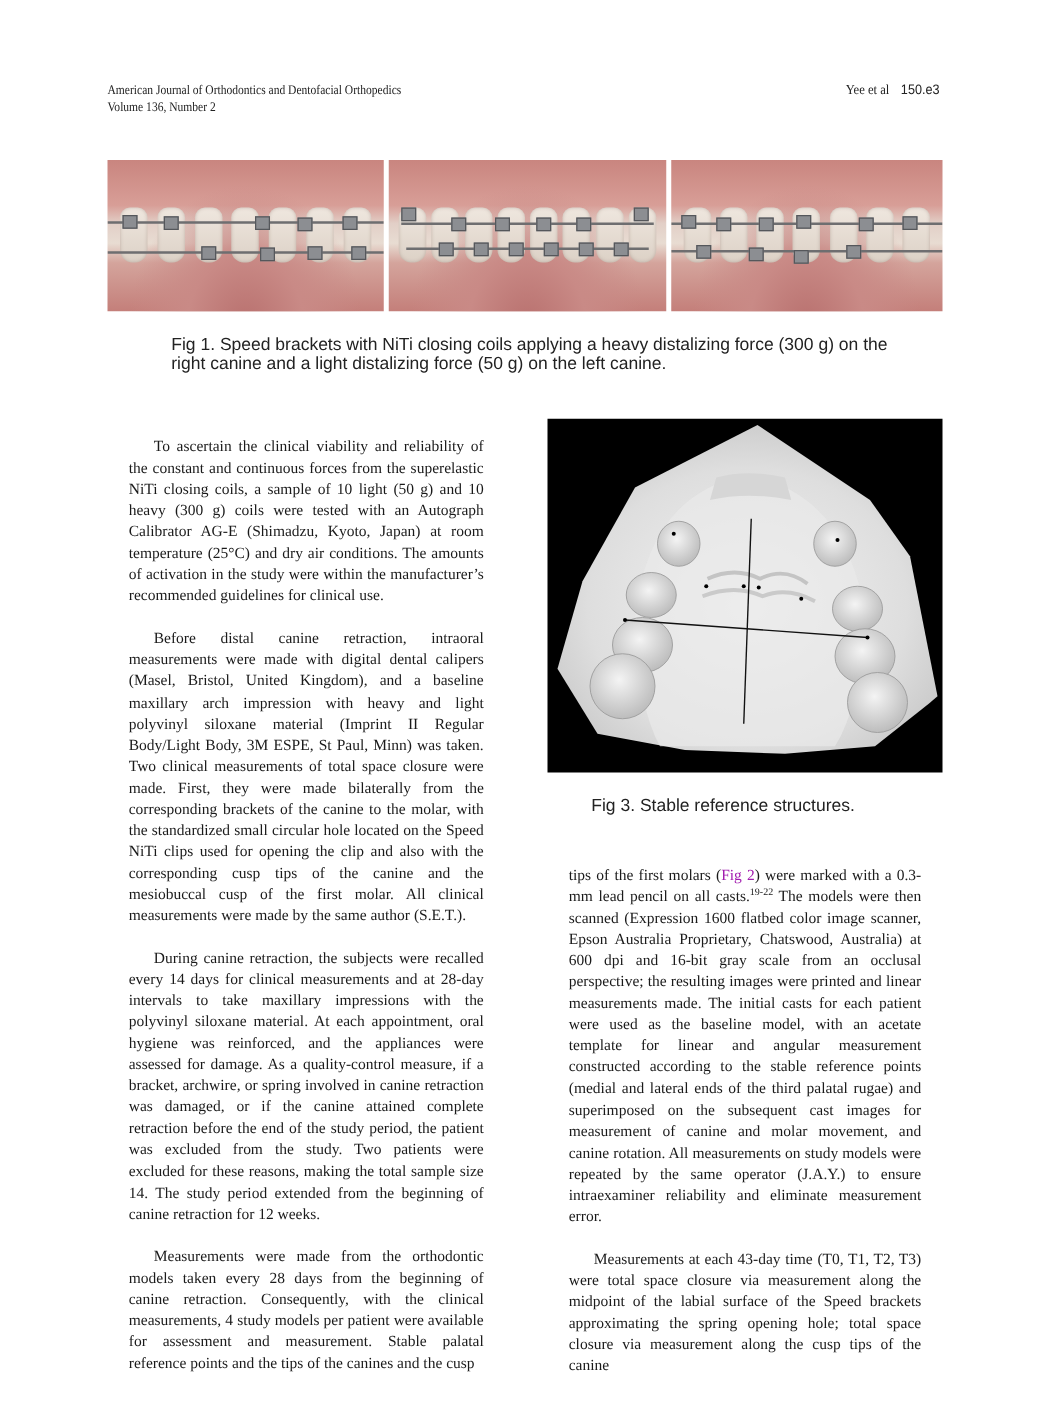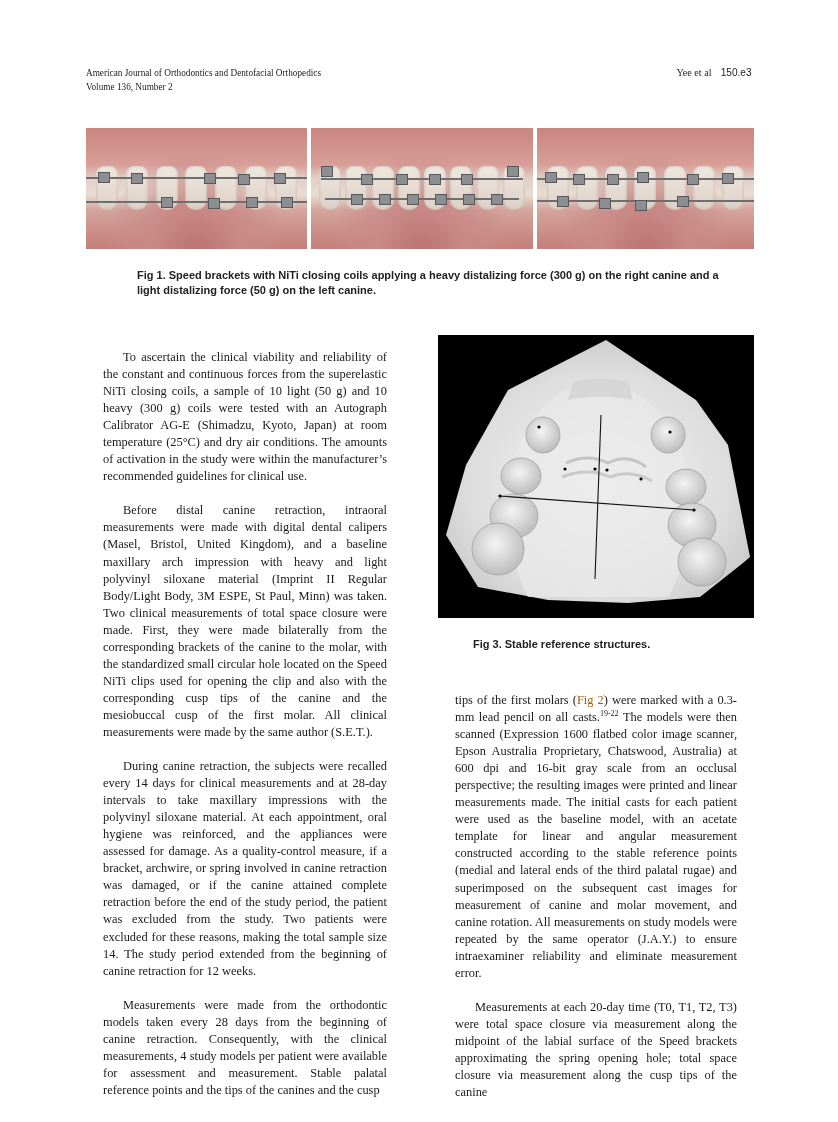--- a/index.html
+++ b/index.html
@@ -14,30 +14,30 @@
       background: radial-gradient(ellipse at 50% 110%, #b8706e 0%, #c98a86 30%, transparent 60%),
                   linear-gradient(180deg, #c9857f 0%, #d89e97 30%, #e2cfc7 42%, #e8dcd2 55%, #d4a49c 68%, #c47f7a 100%); }
     .photo.p1 { width:221px; }
     .photo.p2 { width:222px; }
     .photo.p3 { width:217px; }
     .teeth { position:absolute; left:0; right:0; top:38px; height:44px; display:flex; justify-content:space-around; padding:0 6px; }
     .tooth { width:22px; height:44px; border-radius:8px 8px 10px 10px; background:linear-gradient(180deg,#efe7df,#dcd1c6); box-shadow: inset 0 0 3px rgba(120,90,80,0.35); }
     .wire { position:absolute; left:0; right:0; height:2px; background:#6e6e70; }
     .bracket { position:absolute; width:10px; height:9px; background:#8c8e92; border:1px solid #55575b; }
 
-    .fig-caption { position:absolute; font-family:"Liberation Sans", sans-serif; font-size:11px; line-height:15px; color:#222;font-weight:bold; }
+    .fig-caption { position:absolute; font-family:"Liberation Sans", sans-serif; font-size:14px; line-height:15px; color:#222; }
     .cap1 { left:137px; top:268px; width:600px; }
     .cap2 { left:473px; top:637px; width:260px; }
 
     .col { position:absolute; font-family:"Liberation Serif", serif; font-size:12.4px; line-height:17.05px; color:#1a1a1a; text-align:justify; hyphens:none; }
     .col p { margin:17px; text-indent:0; }
     .col p.ind { text-indent:20px; }
     .col-left { left:86px; top:332px; width:318px; }
     .col-right { left:438px; top:675px; width:316px; }
-    .link { color:#a16207; }
+    .link { color:#a21caf; }
     sup { font-size:8px; line-height:0; vertical-align:super; }
 
     .fig2 { position:absolute; left:438px; top:335px; width:316px; height:283px; background:#000; overflow:hidden; }
   </style>
 </head>
 <body>
 
 <div class="hdr hdr-left">
   <div>American Journal of Orthodontics and Dentofacial Orthopedics</div>
   <div>Volume 136, Number 2</div>
@@ -169,14 +169,14 @@
     <circle cx="169" cy="135" r="1.6" fill="#000"></circle>
     <circle cx="203" cy="144" r="1.6" fill="#000"></circle>
     <circle cx="62" cy="161" r="1.6" fill="#000"></circle>
     <circle cx="256" cy="175" r="1.6" fill="#000"></circle>
   </svg>
 </div>
 <div class="fig-caption cap2">Fig 3. Stable reference structures.</div>
 
 <div class="col col-right">
   <p><span>tips of the first molars (</span><span class="link">Fig 2</span><span>) were marked with a 0.3-mm lead pencil on all casts.</span><sup>19-22</sup><span> The models were then scanned (Expression 1600 flatbed color image scanner, Epson Australia Proprietary, Chatswood, Australia) at 600 dpi and 16-bit gray scale from an occlusal perspective; the resulting images were printed and linear measurements made. The initial casts for each patient were used as the baseline model, with an acetate template for linear and angular measurement constructed according to the stable reference points (medial and lateral ends of the third palatal rugae) and superimposed on the subsequent cast images for measurement of canine and molar movement, and canine rotation. All measurements on study models were repeated by the same operator (J.A.Y.) to ensure intraexaminer reliability and eliminate measurement error.</span></p>
-  <p class="ind">Measurements at each 20-day time (T0, T1, T2, T3) were total space closure via measurement along the midpoint of the labial surface of the Speed brackets approximating the spring opening hole; total space closure via measurement along the cusp tips of the canine</p>
+  <p class="ind">Measurements at each 43-day time (T0, T1, T2, T3) were total space closure via measurement along the midpoint of the labial surface of the Speed brackets approximating the spring opening hole; total space closure via measurement along the cusp tips of the canine</p>
 </div>
 
 </body></html>

